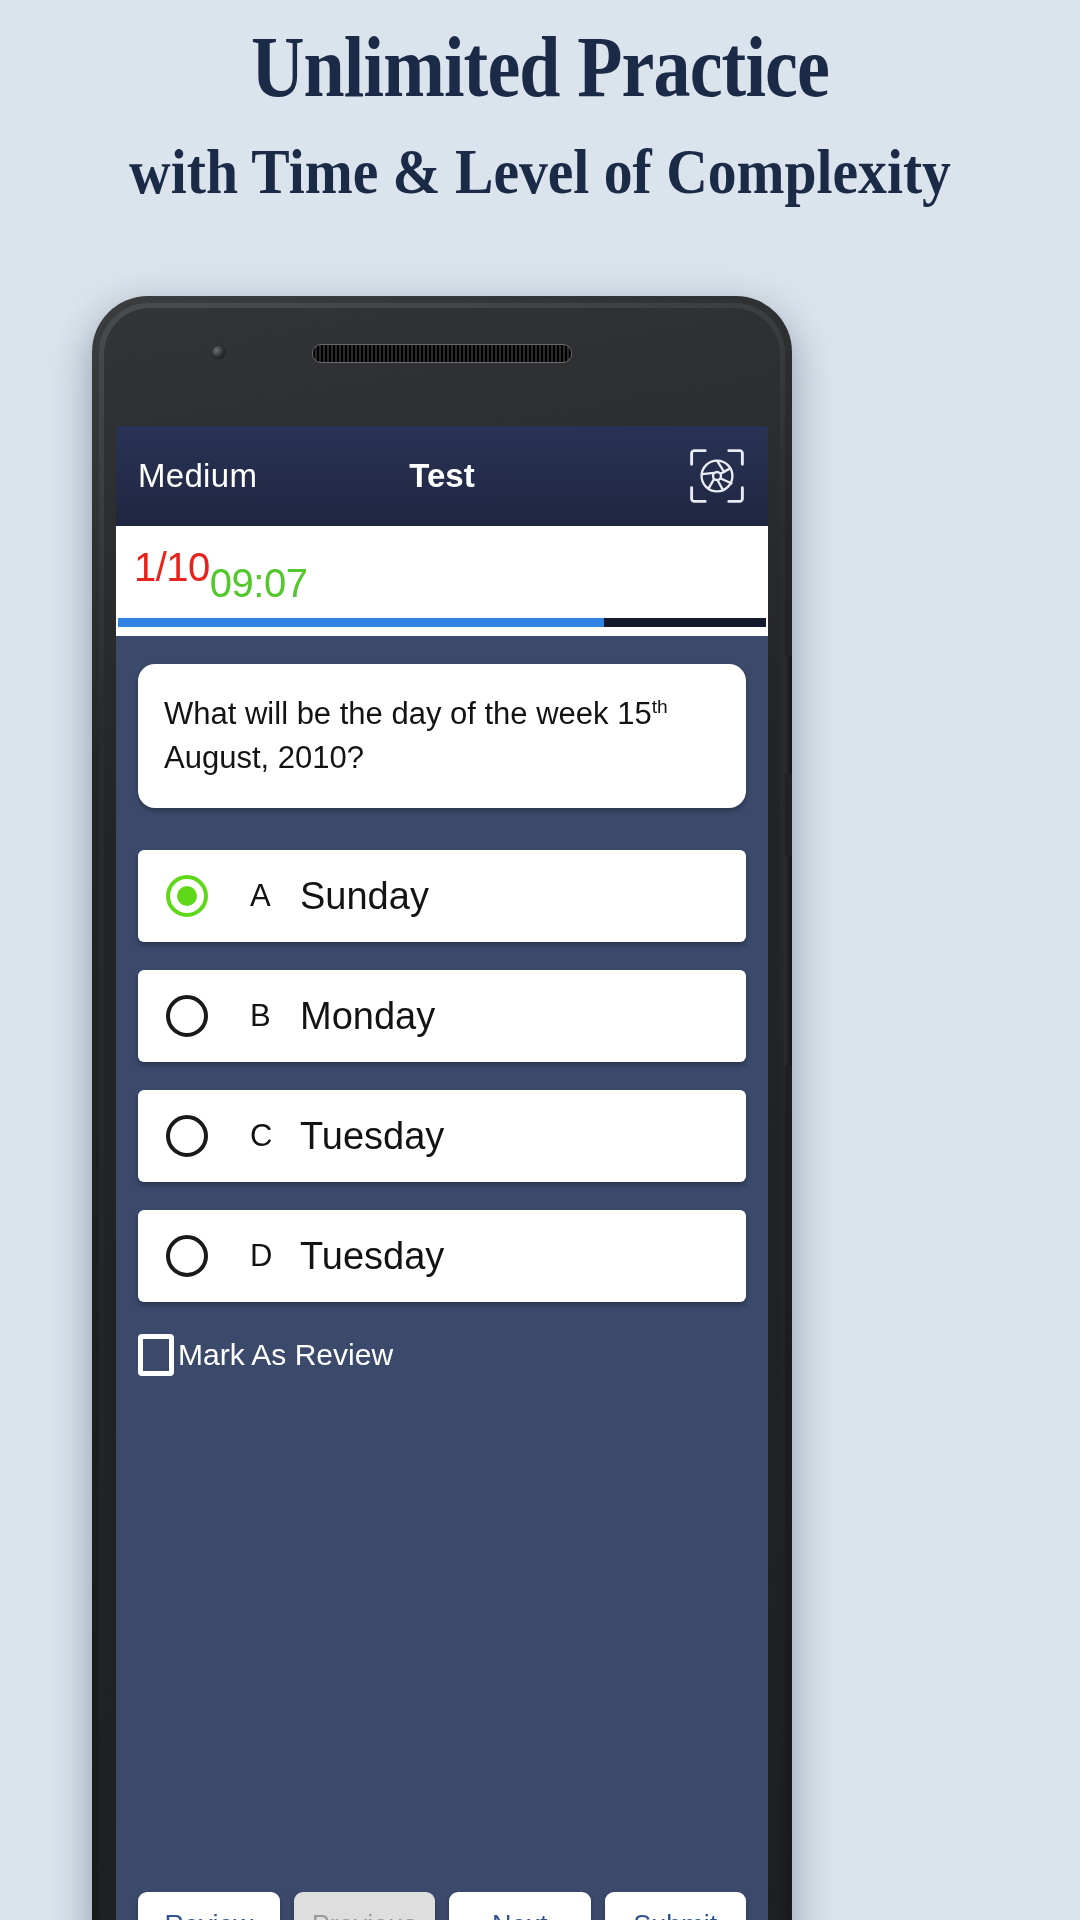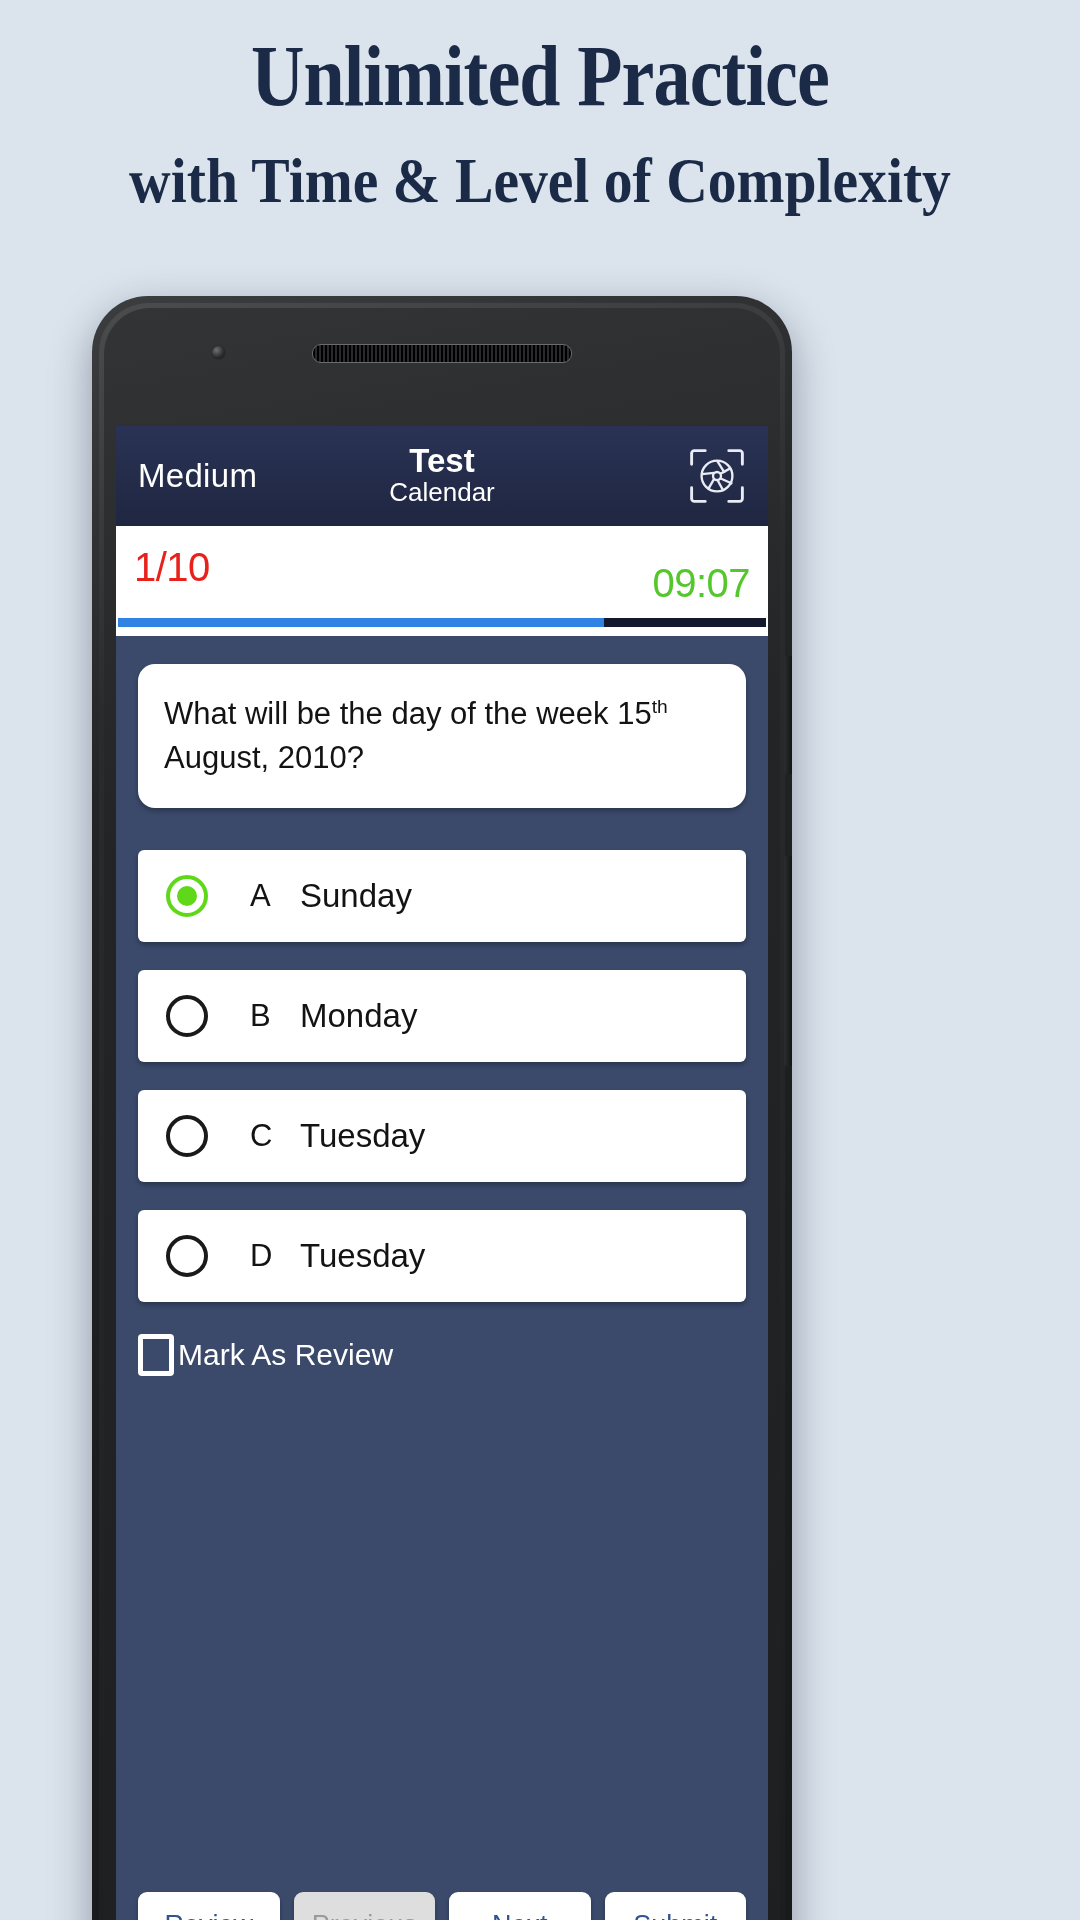--- a/index.html
+++ b/index.html
@@ -15,21 +15,21 @@
     position: relative;
   }
 
   
   .promo {
     position: absolute;
     top: 0;
     left: 0;
     width: 1080px;
     text-align: center;
-    padding-top: 33px;
+    padding-top: 24px;
     box-sizing: border-box;
   }
   .promo-title {
     font-family: "Liberation Serif", "DejaVu Serif", serif;
     font-size: 86px;
     line-height: 1.0;
     font-weight: 700;
     color: #1b2a47;
     letter-spacing: -1px;
     transform: scaleX(0.86);
@@ -155,21 +155,20 @@
     height: 58px;
     display: block;
   }
 
   
   .status-strip {
     height: 82px;
     background: #ffffff;
     display: flex;
     align-items: center;
-    justify-content: space-between;
     padding: 0 18px;
     box-sizing: border-box;
   }
   .q-counter {
     color: #e8211c;
     font-size: 40px;
     font-weight: 400;
     letter-spacing: -0.5px;
   }
   .timer {
@@ -265,21 +264,21 @@
   }
   .opt-letter {
     margin-left: 42px;
     color: #131313;
     font-size: 31px;
     width: 32px;
   }
   .opt-text {
     margin-left: 18px;
     color: #131313;
-    font-size: 33px;
+    font-size: 38px;
   }
 
   .mark-review {
     margin-top: 32px;
     display: flex;
     align-items: center;
     gap: 4px;
   }
   .chk {
     width: 36px;
@@ -335,21 +334,20 @@
   <div class="front-cam"></div>
   <div class="side-btn vol"></div>
   <div class="side-btn pwr"></div>
 
   <div class="screen">
 
     <div class="app-header">
       <div class="hdr-level">Medium</div>
       <div class="hdr-center">
         <div class="hdr-title">Test</div>
-        <div class="hdr-sub">Calendar</div>
       </div>
       <svg class="hdr-icon" viewBox="0 0 64 64">
         <g fill="none" stroke="#e9ecf4" stroke-width="3.2" stroke-linecap="round">
           <path d="M4 19 V7 a3 3 0 0 1 3-3 h12"></path>
           <path d="M60 19 V7 a3 3 0 0 0 -3-3 h-12"></path>
           <path d="M4 45 V57 a3 3 0 0 0 3 3 h12"></path>
           <path d="M60 45 V57 a3 3 0 0 1 -3 3 h-12"></path>
         </g>
         <g fill="none" stroke="#e9ecf4" stroke-width="2.6">
           <circle cx="32" cy="32" r="17"></circle>

